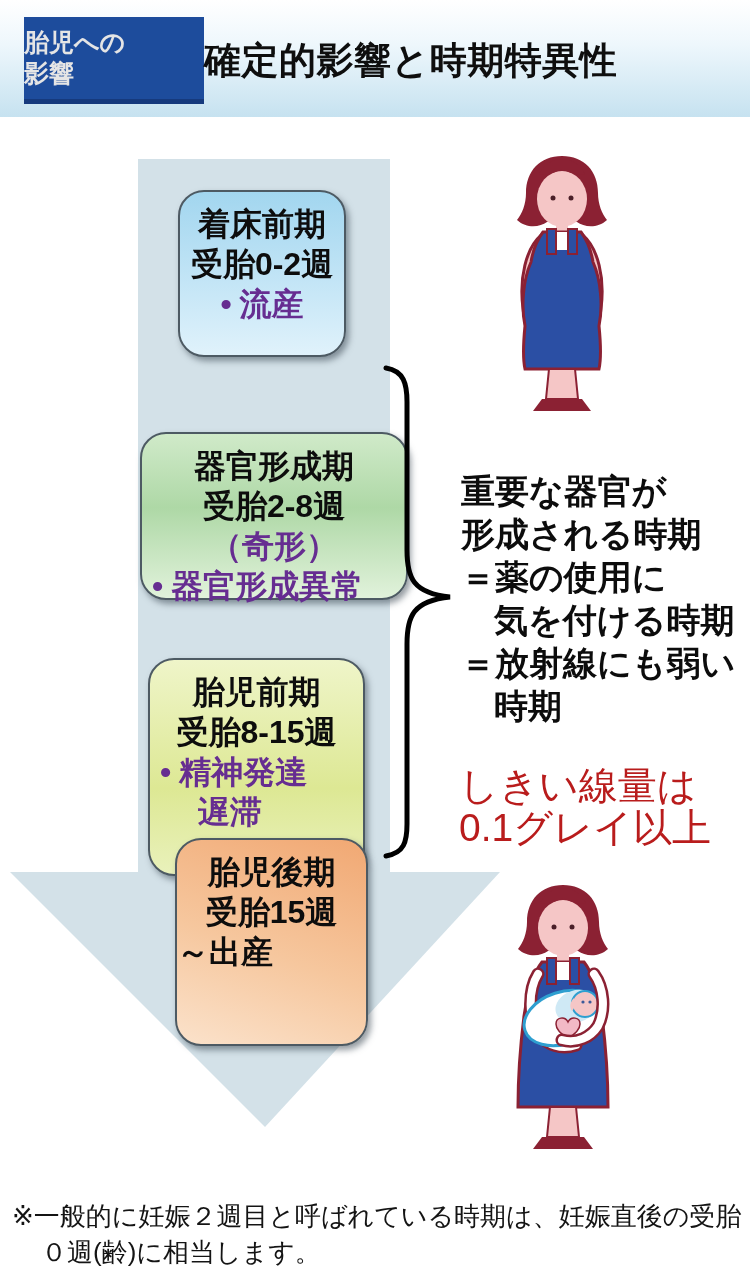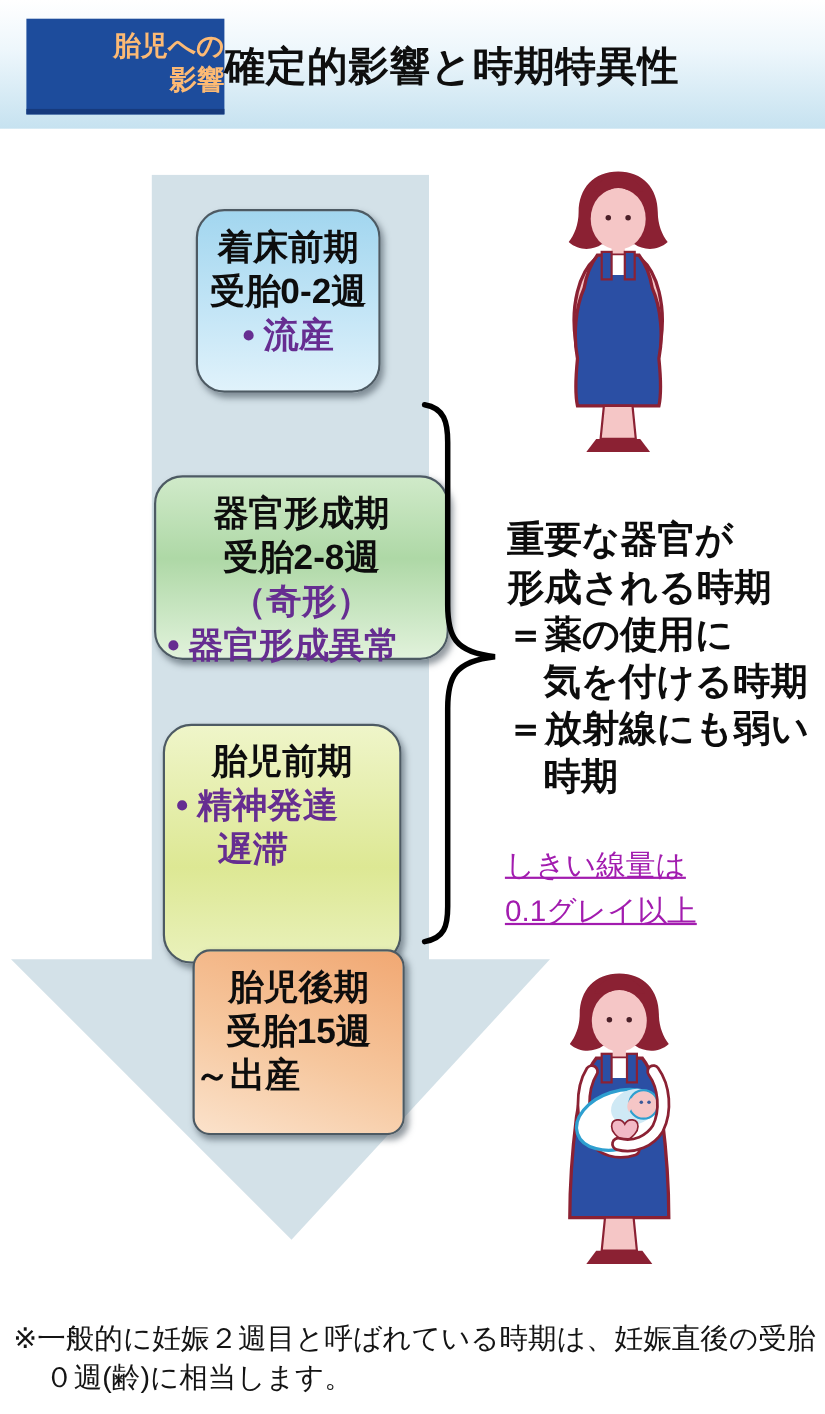--- a/index.html
+++ b/index.html
@@ -9,21 +9,21 @@
     font-family:"Liberation Sans","DejaVu Sans",sans-serif;
   }
   
   .header-band {
     position:absolute; left:0; top:0; width:750px; height:117px;
     background:linear-gradient(180deg,#ffffff 0%,#eef7fc 38%,#c6e2f0 100%);
   }
   .header-label {
     position:absolute; left:24px; top:17px; width:180px; height:87px;
     background:#1d4c9c; border-bottom:5px solid #163a7d; box-sizing:border-box;
-    color:#fdba74; font-weight:bold; text-align:right;
+    color:#e5e5e5; font-weight:bold; text-align:left;
     font-size:25px; line-height:31px; padding-top:10px;
   }
   .header-title {
     position:absolute; left:204px; top:36px;
     font-size:37px; font-weight:bold; color:#0e0e0e; letter-spacing:0.5px;
     white-space:nowrap;
   }
   
   .overlay { position:absolute; left:0; top:0; z-index:0; }
   .overlay-top { position:absolute; left:0; top:0; z-index:4; pointer-events:none; }
@@ -34,39 +34,38 @@
     box-shadow:3px 4px 6px rgba(60,72,84,.55);
     text-align:center; font-weight:bold; font-size:32px; line-height:40px;
     color:#0d0d0d; padding-top:12px;
   }
   #box1 { left:178px; top:190px; width:168px; height:167px;
     background:linear-gradient(180deg,#a2d6ef 0%,#c3e5f6 55%,#e0f2fb 100%); }
   #box2 { left:140px; top:432px; width:268px; height:168px;
     background:linear-gradient(180deg,#d0eac9 0%,#aed8a6 45%,#e1f2db 100%); }
   #box3 { left:148px; top:658px; width:217px; height:218px;
     background:linear-gradient(180deg,#eff5c9 0%,#dde894 60%,#e9f1bb 100%); }
-  #box4 { left:175px; top:863px; width:193px; height:169px;
-    background:linear-gradient(200deg,#f1a873 0%,#f6c79e 55%,#fbe2cb 100%);border-radius:16px; }
+  #box4 { left:175px; top:838px; width:193px; height:208px;
+    background:linear-gradient(200deg,#f1a873 0%,#f6c79e 55%,#fbe2cb 100%); }
   .effect { color:#662d91; }
   .bullet { margin-right:8px; }
   .left-line   { text-align:left; padding-left:10px; }
   .indent-line { text-align:left; padding-left:48px; }
   .shift-right { text-align:left; }
   
   .annotation {
     position:absolute; left:461px; top:470px; z-index:2;
     font-size:34px; font-weight:bold; line-height:43px; color:#0c0c0c;
     white-space:nowrap;
   }
   .annotation .indent { padding-left:33px; }
   .threshold {
     position:absolute; left:459px; top:765px; z-index:2;
-    font-size:27px; font-weight:normal; line-height:42px; color:#a21caf;
+    font-size:39px; font-weight:normal; line-height:42px; color:#b91c1c;
     white-space:nowrap;
-    text-decoration:underline;
   }
   
   .figure { position:absolute; z-index:3; }
   #fig-pregnant { left:510px; top:152px; }
   #fig-mother   { left:506px; top:880px; }
   
   .footnote {
     position:absolute; left:12px; top:1198px; z-index:2;
     font-size:26px; line-height:36px; color:#141414; white-space:nowrap;
   }
@@ -104,20 +103,21 @@
   <div>器官形成期</div>
   <div>受胎2-8週</div>
   <div class="effect">（奇形）</div>
   <div class="effect left-line">
     <span class="bullet">•</span><span>器官形成異常</span>
   </div>
 </div>
 
 <div class="stage-box" id="box3">
   <div>胎児前期</div>
+  <div>受胎8-15週</div>
   <div class="effect left-line">
     <span class="bullet">•</span><span>精神発達</span>
   </div>
   <div class="effect indent-line">遅滞</div>
 </div>
 
 <div class="stage-box" id="box4">
   <div>胎児後期</div>
   <div>受胎15週</div>
   <div class="shift-right">～出産</div>

